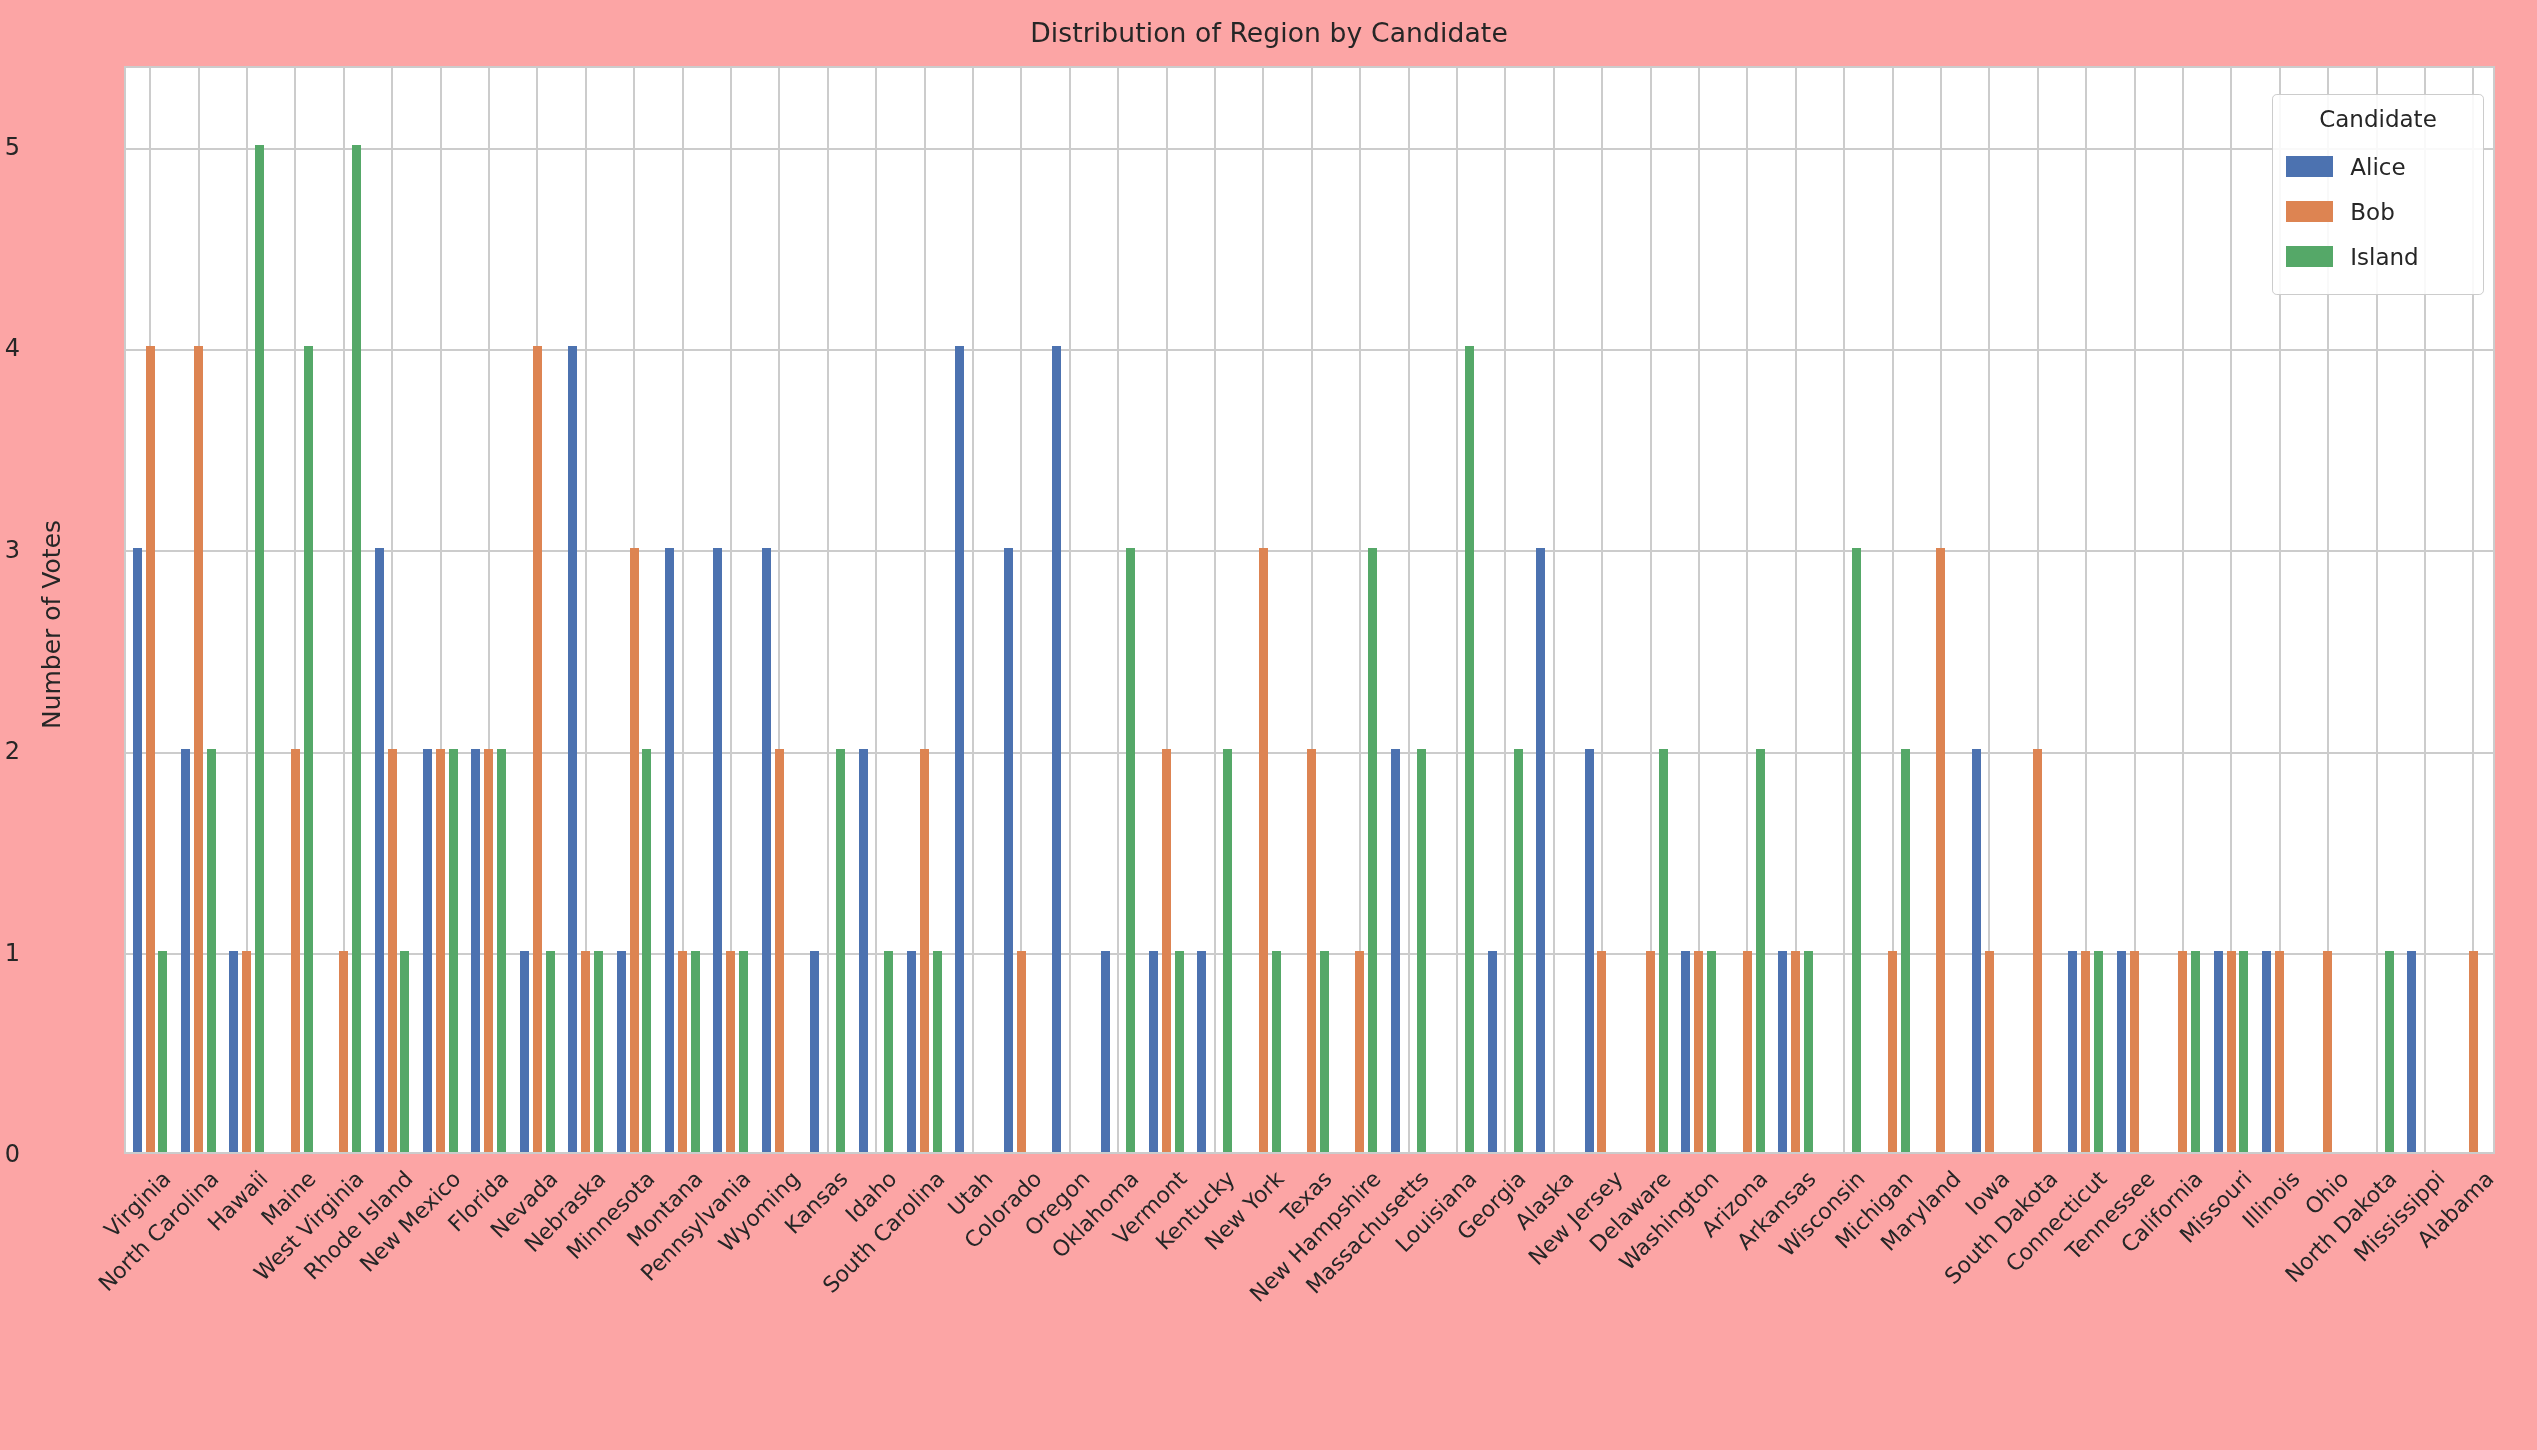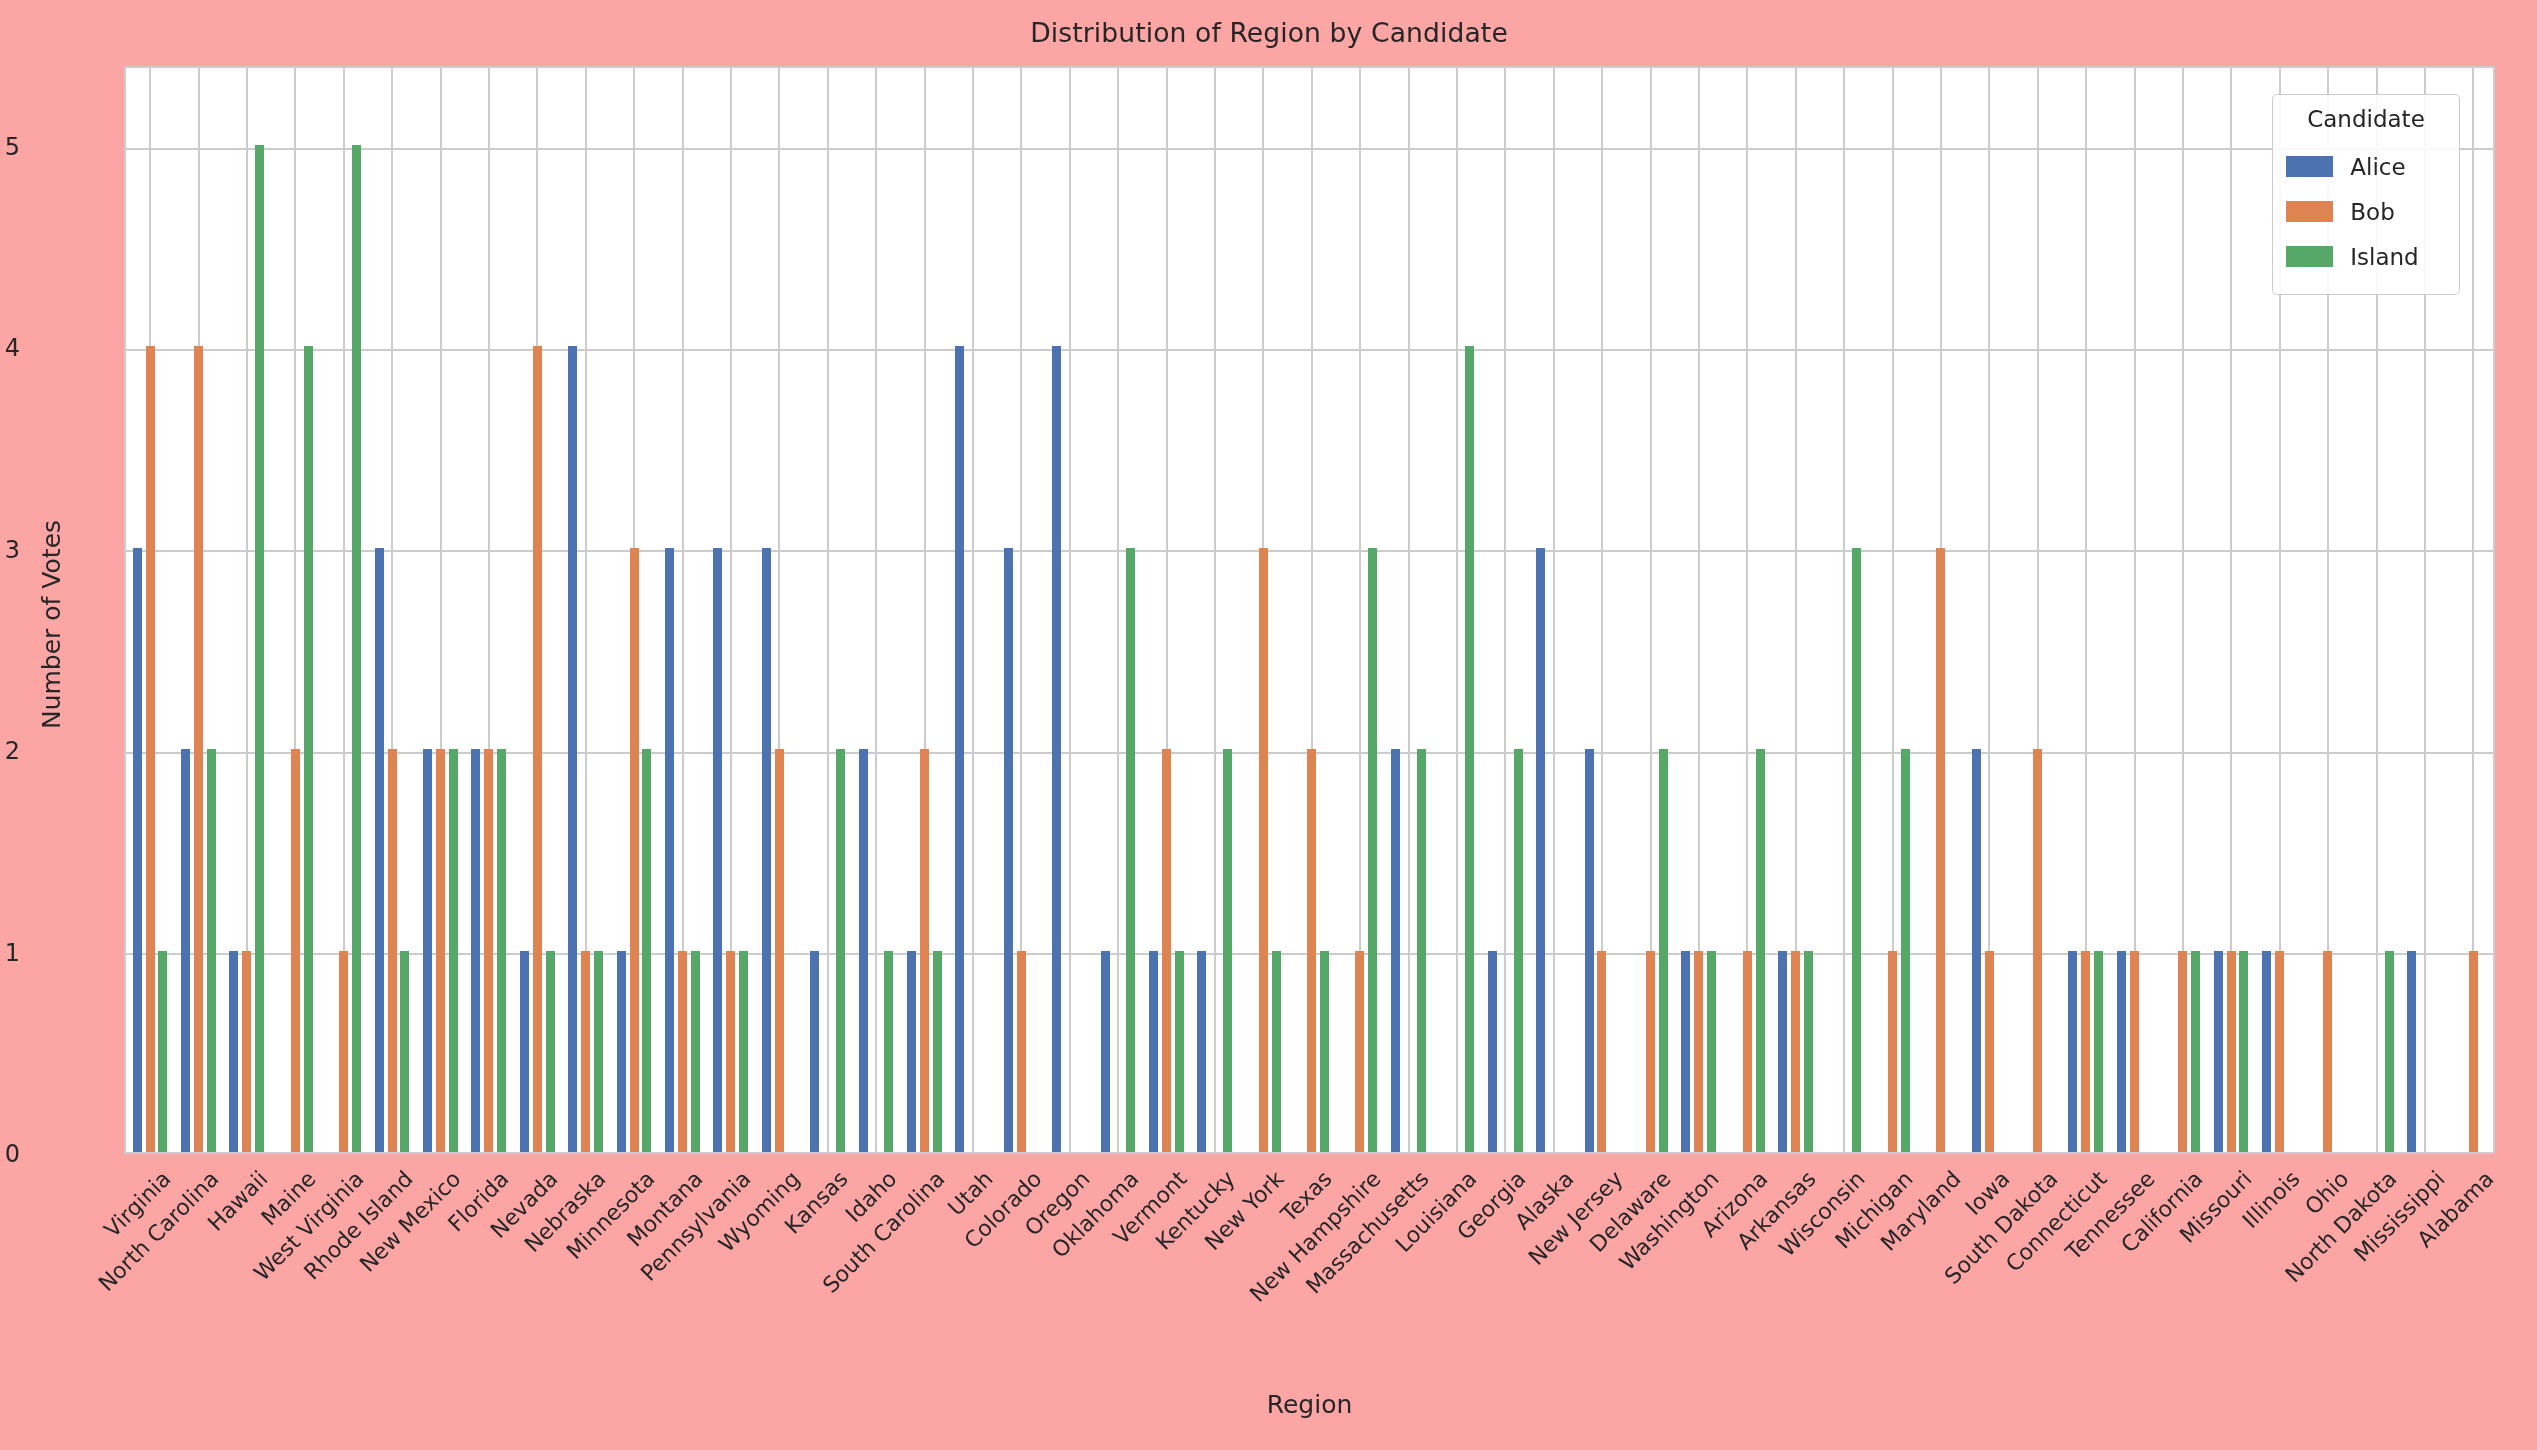--- a/index.html
+++ b/index.html
@@ -112,21 +112,21 @@
     text-align: center;
     font-size: 25px;
     color: #262626;
   }
 
   
   #legend {
     position: absolute;
     left: 2272px;
     top: 94px;
-    width: 188px;
+    width: 212px;
     border: 1.8px solid #cccccc;
     border-radius: 4.8px;
     background: rgba(255,255,255,0.88);
     padding: 11px 13.3px 14.5px 13.3px;
     box-sizing: border-box;
   }
   #legend-title {
     font-size: 23px;
     color: #262626;
     text-align: center;
@@ -380,21 +380,20 @@
       <div class="xtick-label" style="left: 2094px; transform: translateX(-100%) rotate(-45deg); transform-origin: 100% 0%;">Connecticut</div>
       <div class="xtick-label" style="left: 2142px; transform: translateX(-100%) rotate(-45deg); transform-origin: 100% 0%;">Tennessee</div>
       <div class="xtick-label" style="left: 2190px; transform: translateX(-100%) rotate(-45deg); transform-origin: 100% 0%;">California</div>
       <div class="xtick-label" style="left: 2239px; transform: translateX(-100%) rotate(-45deg); transform-origin: 100% 0%;">Missouri</div>
       <div class="xtick-label" style="left: 2287px; transform: translateX(-100%) rotate(-45deg); transform-origin: 100% 0%;">Illinois</div>
       <div class="xtick-label" style="left: 2336px; transform: translateX(-100%) rotate(-45deg); transform-origin: 100% 0%;">Ohio</div>
       <div class="xtick-label" style="left: 2384px; transform: translateX(-100%) rotate(-45deg); transform-origin: 100% 0%;">North Dakota</div>
       <div class="xtick-label" style="left: 2432px; transform: translateX(-100%) rotate(-45deg); transform-origin: 100% 0%;">Mississippi</div>
       <div class="xtick-label" style="left: 2481px; transform: translateX(-100%) rotate(-45deg); transform-origin: 100% 0%;">Alabama</div>
     </div>
-  <div id="xlabel">Region</div>
 
   <div id="legend">
     <div id="legend-title">Candidate</div>
     <div id="legend-rows">
         <div class="legend-row">
           <span class="legend-swatch alice" style="background: rgb(76, 114, 176);"></span>
           <span class="legend-text">Alice</span>
         </div>
         <div class="legend-row">
           <span class="legend-swatch bob" style="background: rgb(221, 132, 82);"></span>

